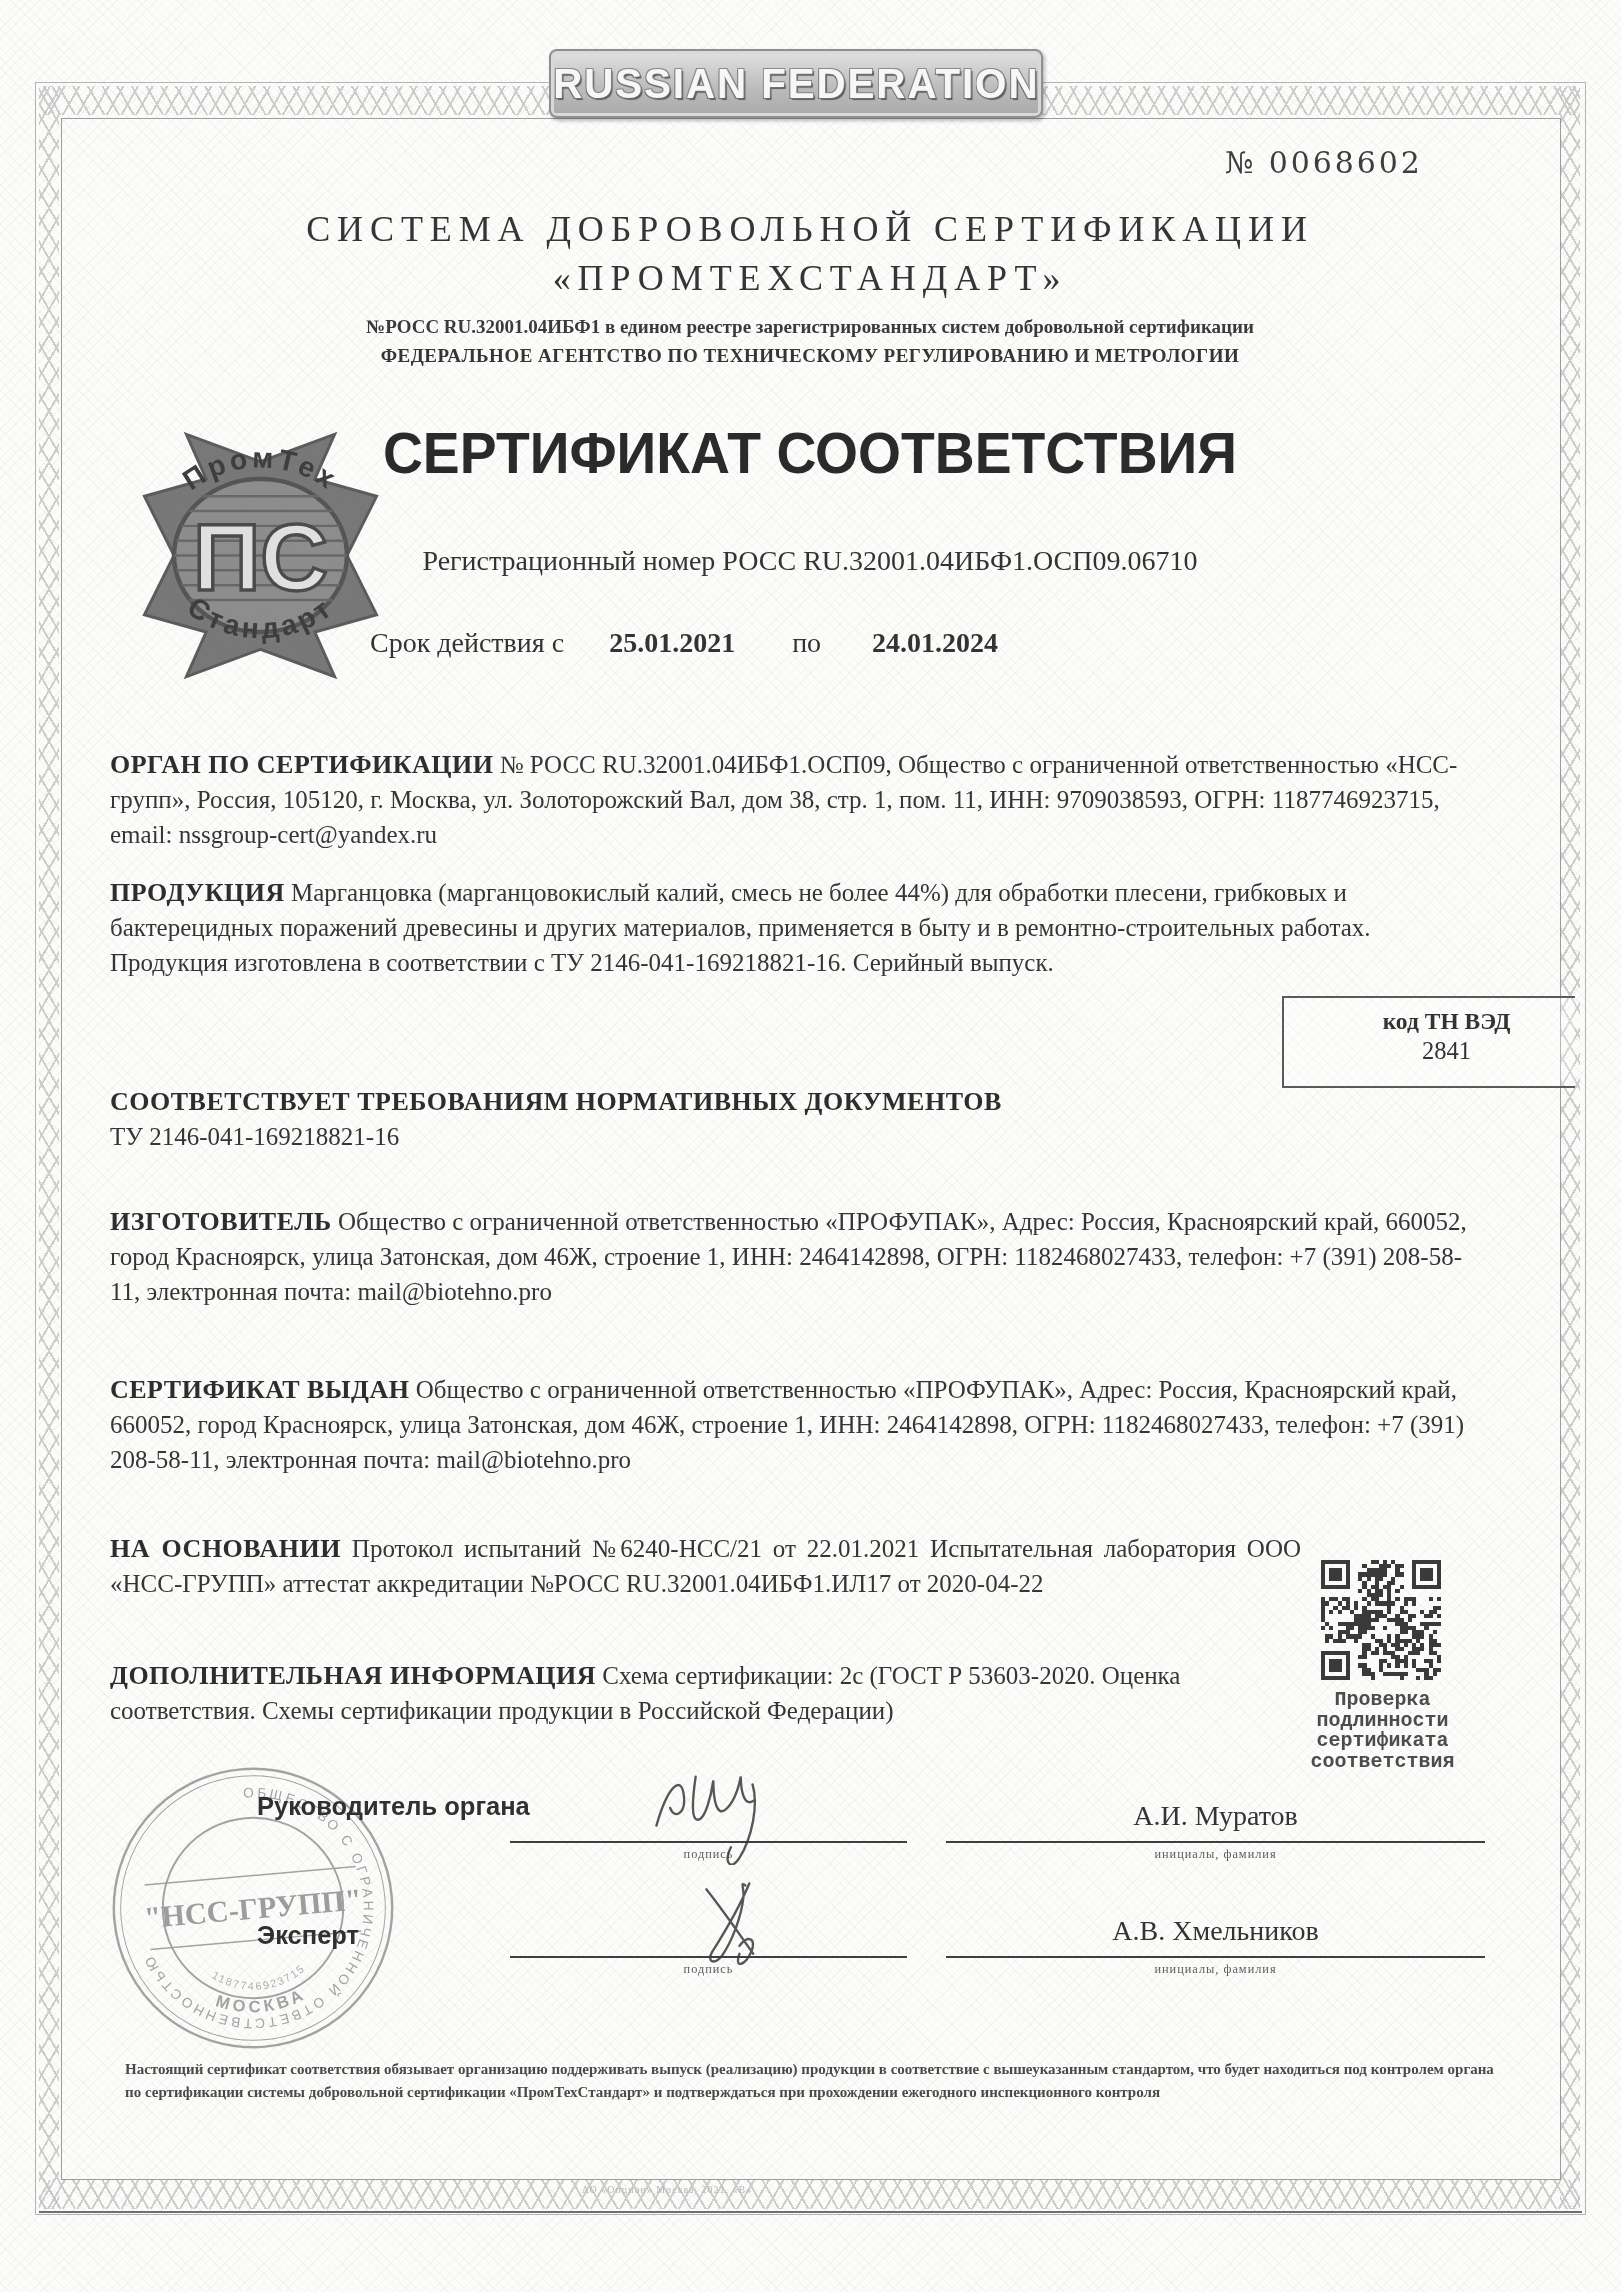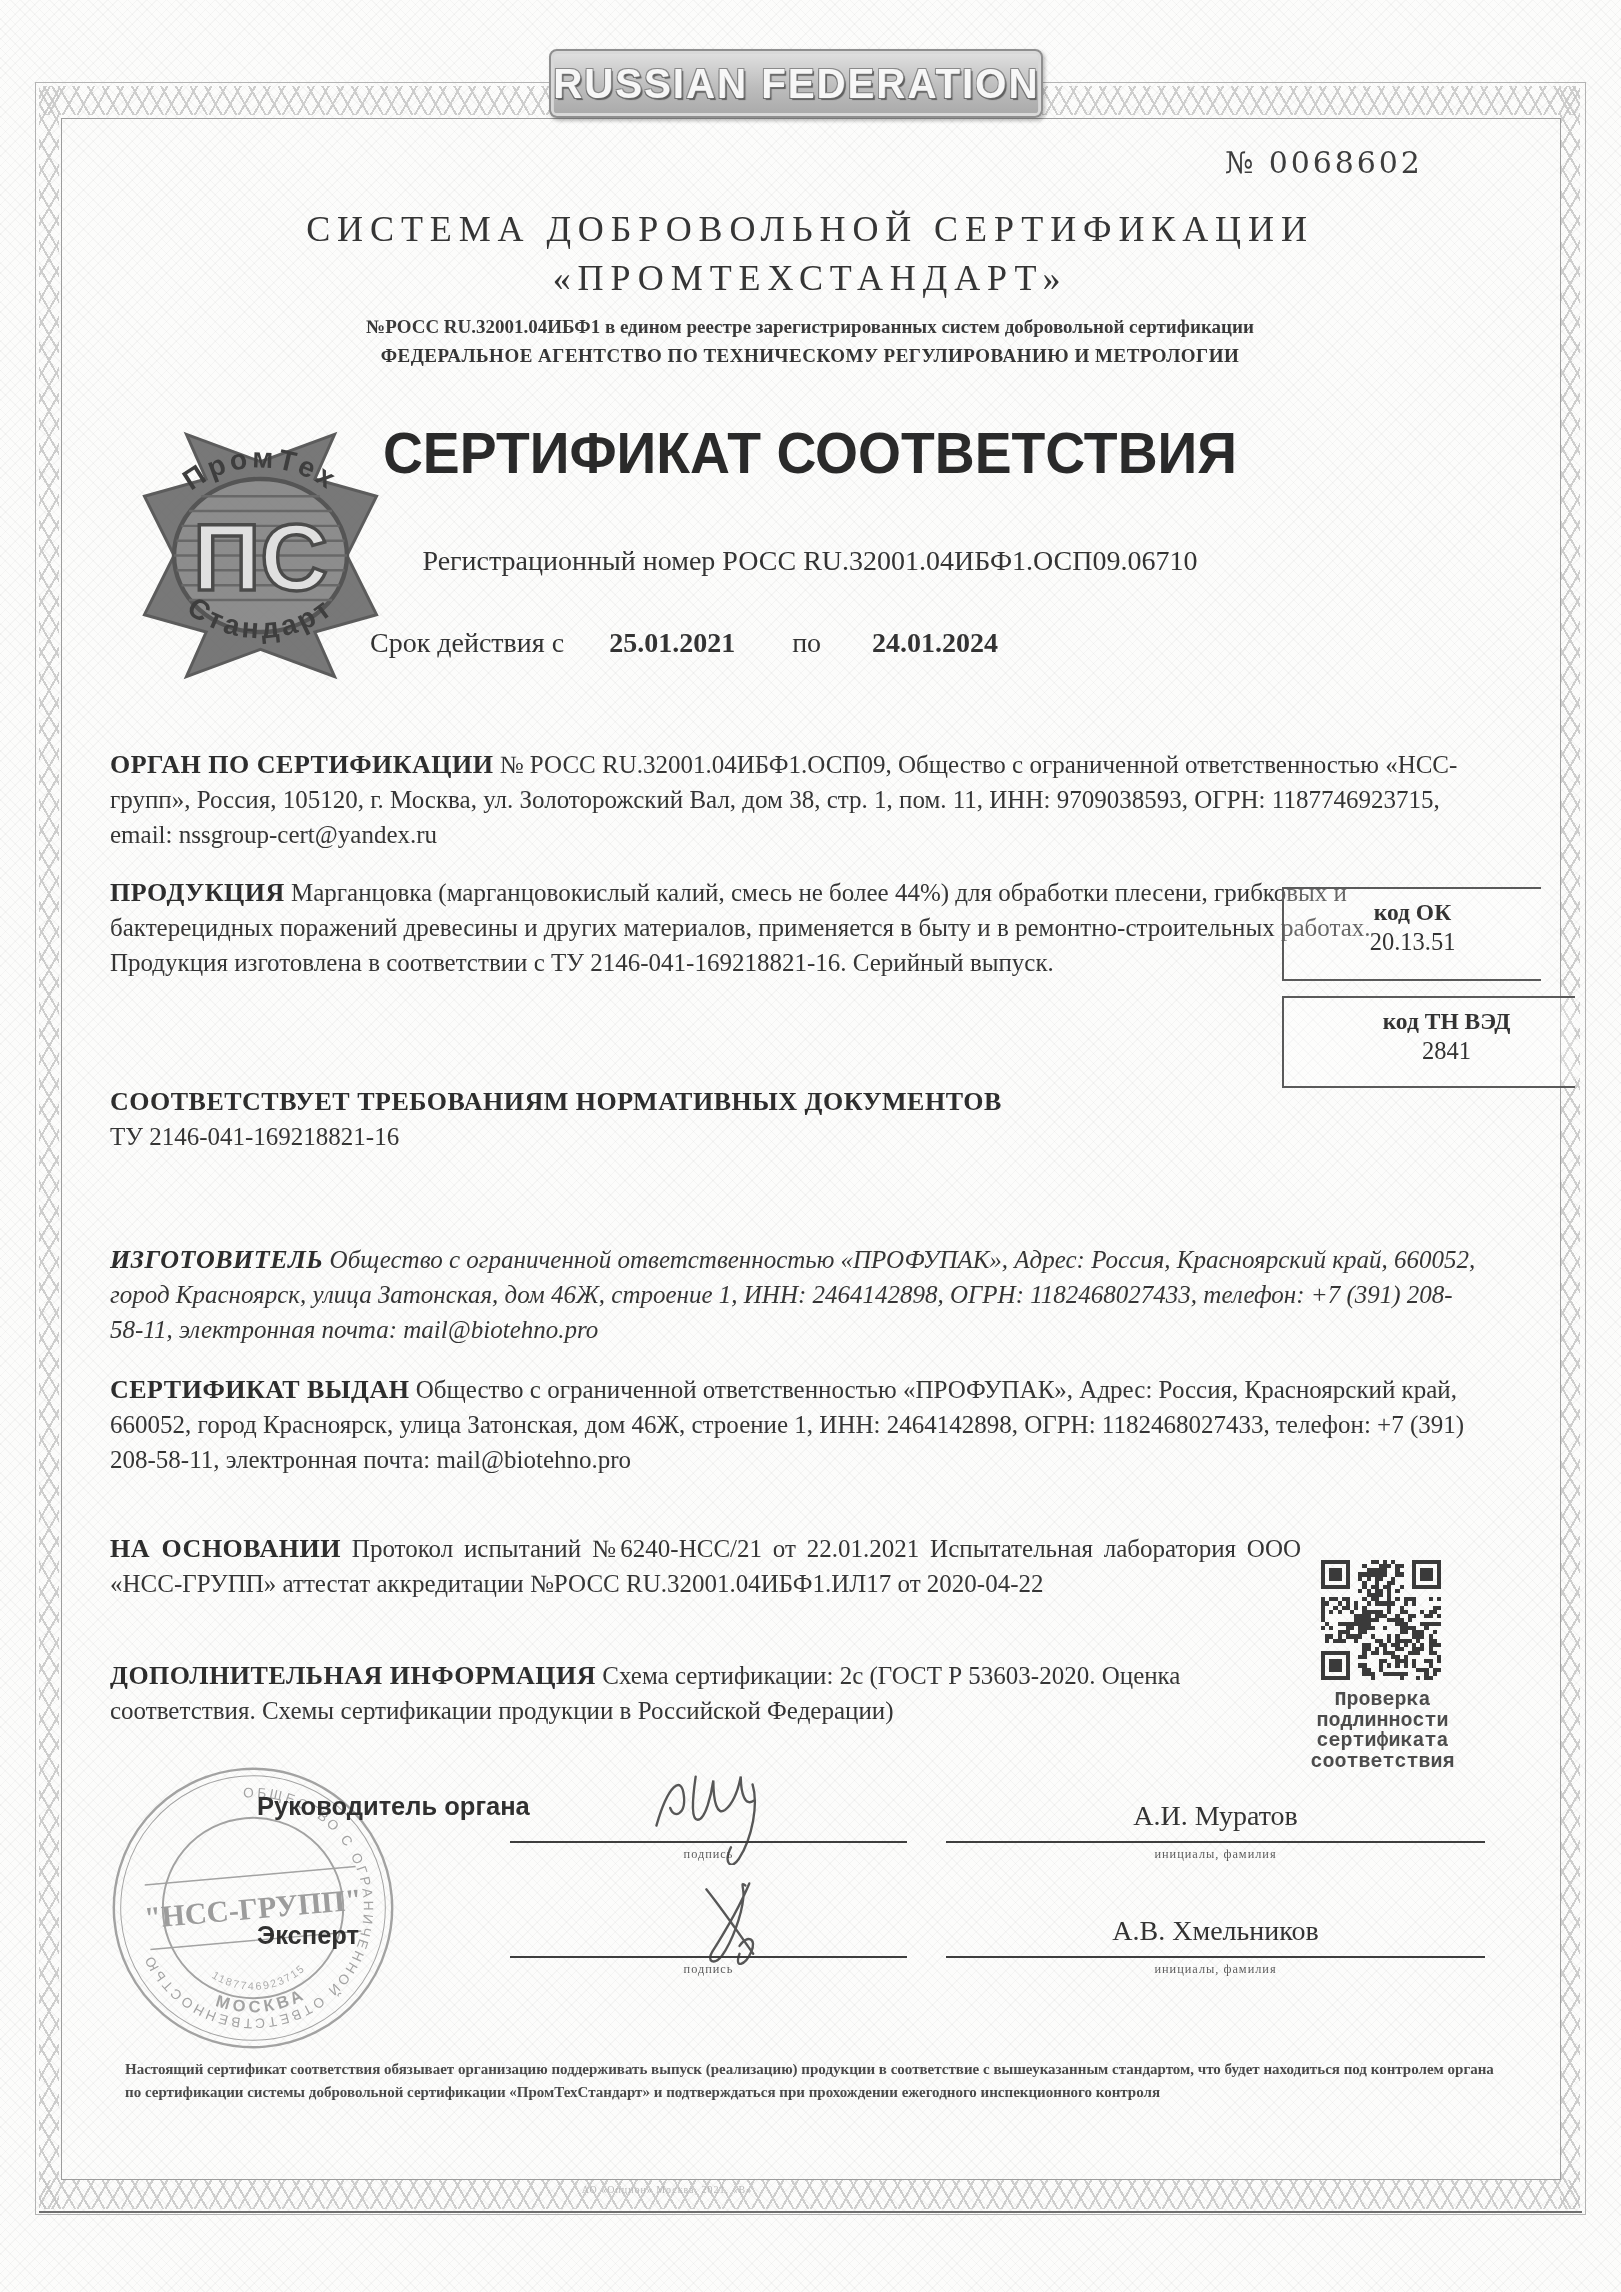--- a/index.html
+++ b/index.html
@@ -138,35 +138,31 @@
   <div class="abs sec" style="top:747px;width:1362px;">
     <b>ОРГАН ПО СЕРТИФИКАЦИИ</b>
     <span>№ РОСС RU.32001.04ИБФ1.ОСП09, Общество с ограниченной ответственностью «НСС-групп», Россия, 105120, г. Москва, ул. Золоторожский Вал, дом 38, стр. 1, пом. 11, ИНН: 9709038593, ОГРН: 1187746923715, email: nssgroup-cert@yandex.ru</span>
   </div>
 
   <div class="abs sec" style="top:875px;width:1264px;">
     <b>ПРОДУКЦИЯ</b>
     <span>Марганцовка (марганцовокислый калий, смесь не более 44%) для обработки плесени, грибковых и бактерецидных поражений древесины и других материалов, применяется в быту и в ремонтно-строительных работах. Продукция изготовлена в соответствии с ТУ 2146-041-169218821-16. Серийный выпуск.</span>
   </div>
 
-  <div class="abs codebox" style="top:887px;height:90px;">
-    <span class="cb-label">код  ОК</span>
-    <span class="cb-value">20.13.51</span>
-  </div>
   <div class="abs codebox" style="top:996px;height:88px;padding-left:34px;">
     <span class="cb-label">код ТН ВЭД</span>
     <span class="cb-value">2841</span>
   </div>
 
   <div class="abs sec stack" style="top:1084px;width:1362px;">
     <b>СООТВЕТСТВУЕТ ТРЕБОВАНИЯМ НОРМАТИВНЫХ ДОКУМЕНТОВ</b>
     <span>ТУ 2146-041-169218821-16</span>
   </div>
 
-  <div class="abs sec" style="top:1242px;width:1367px;font-style:italic;">
+  <div class="abs sec" style="top:1204px;width:1367px;">
     <b>ИЗГОТОВИТЕЛЬ</b>
     <span>Общество с ограниченной ответственностью «ПРОФУПАК», Адрес: Россия, Красноярский край, 660052, город Красноярск, улица Затонская, дом 46Ж, строение 1, ИНН: 2464142898, ОГРН: 1182468027433, телефон: +7 (391) 208-58-11, электронная почта: mail@biotehno.pro</span>
   </div>
 
   <div class="abs sec" style="top:1372px;width:1367px;">
     <b>СЕРТИФИКАТ ВЫДАН</b>
     <span>Общество с ограниченной ответственностью «ПРОФУПАК», Адрес: Россия, Красноярский край, 660052, город Красноярск, улица Затонская, дом 46Ж, строение 1, ИНН: 2464142898, ОГРН: 1182468027433, телефон: +7 (391) 208-58-11, электронная почта: mail@biotehno.pro</span>
   </div>
 
   <div class="abs sec justify" style="top:1531px;width:1191px;">

